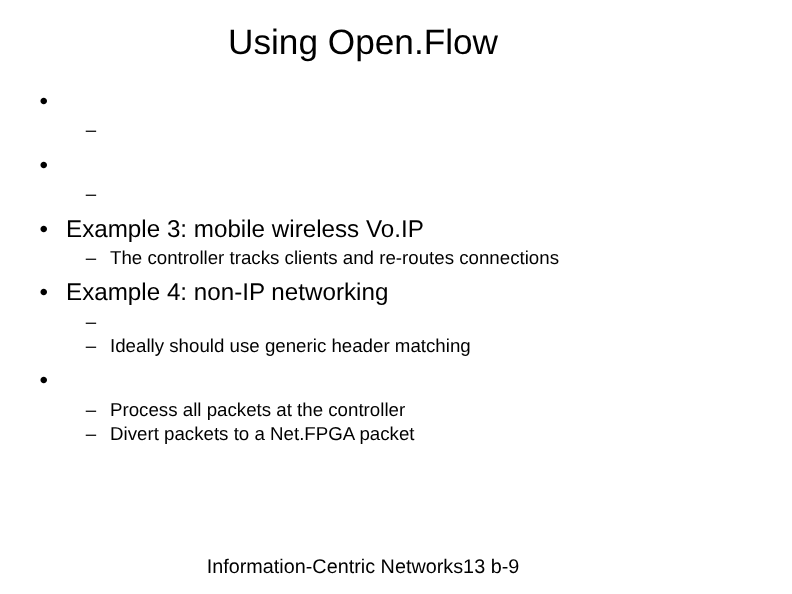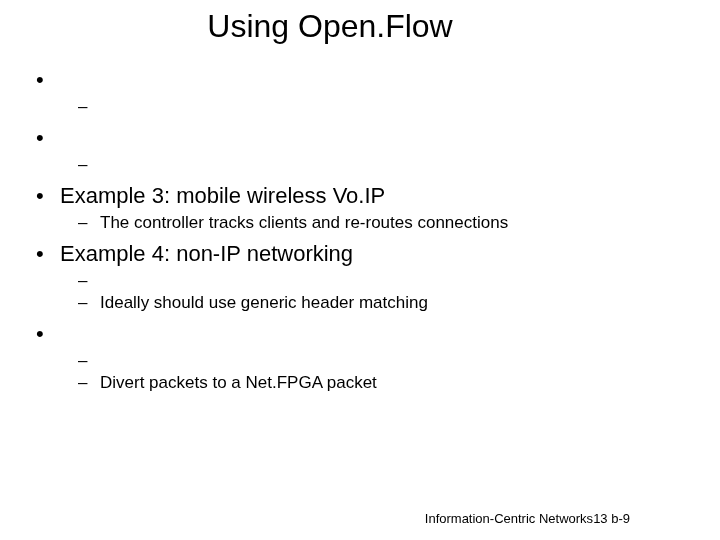--- a/index.html
+++ b/index.html
@@ -1,24 +1,24 @@
 <!DOCTYPE html>
 <html><head>
 <meta charset="utf-8">
 <style>
   * { margin: 0; padding: 0; box-sizing: border-box; }
   html, body { width: 720px; height: 540px; background: #fff; font-family: Arial, Helvetica, sans-serif; color: #000; }
-  .slide { width: 660px; height: 540px; position: relative; padding: 4px 30px 0 30px; }
+  .slide { width: 660px; height: 540px; position: relative; padding: 16px 30px 0 30px; }
   .title { font-size: 32px; text-align: center; margin-top: 4px; margin-bottom: 22px; font-weight: 400; }
   .content { padding-left: 6px; }
   .l1 { font-size: 22px; margin-top: 8px; margin-bottom: 4px; display: flex; }
   .l1 .bullet { width: 24px; flex-shrink: 0; }
   .l2 { font-size: 17px; margin-left: 42px; margin-top: 2px; margin-bottom: 2px; display: flex; }
   .l2 .dash { width: 22px; flex-shrink: 0; }
-  .footer { position: absolute; bottom: 14px; left: 30px; right: 30px; display: flex; justify-content: flex-end; font-size: 13px; }
+  .footer { position: absolute; bottom: 14px; left: 30px; right: 30px; display: flex; justify-content: center; font-size: 18px; }
 </style>
 </head>
 <body>
 
 <div class="slide">
   <h1 class="title">Using Open.Flow</h1>
 
   <div class="content">
 
     <div class="l1">
@@ -54,20 +54,21 @@
     <div class="l2">
       <span class="dash">–</span>
       <span>Ideally should use generic header matching</span>
     </div>
 
     <div class="l1">
       <span class="bullet">•</span>
     </div>
     <div class="l2">
       <span class="dash">–</span>
+      <span>Process all packets at the controller</span>
     </div>
     <div class="l2">
       <span class="dash">–</span>
       <span>Divert packets to a Net.FPGA packet</span>
     </div>
 
   </div>
 
   <div class="footer">
     <span>Information-Centric Networks</span>

